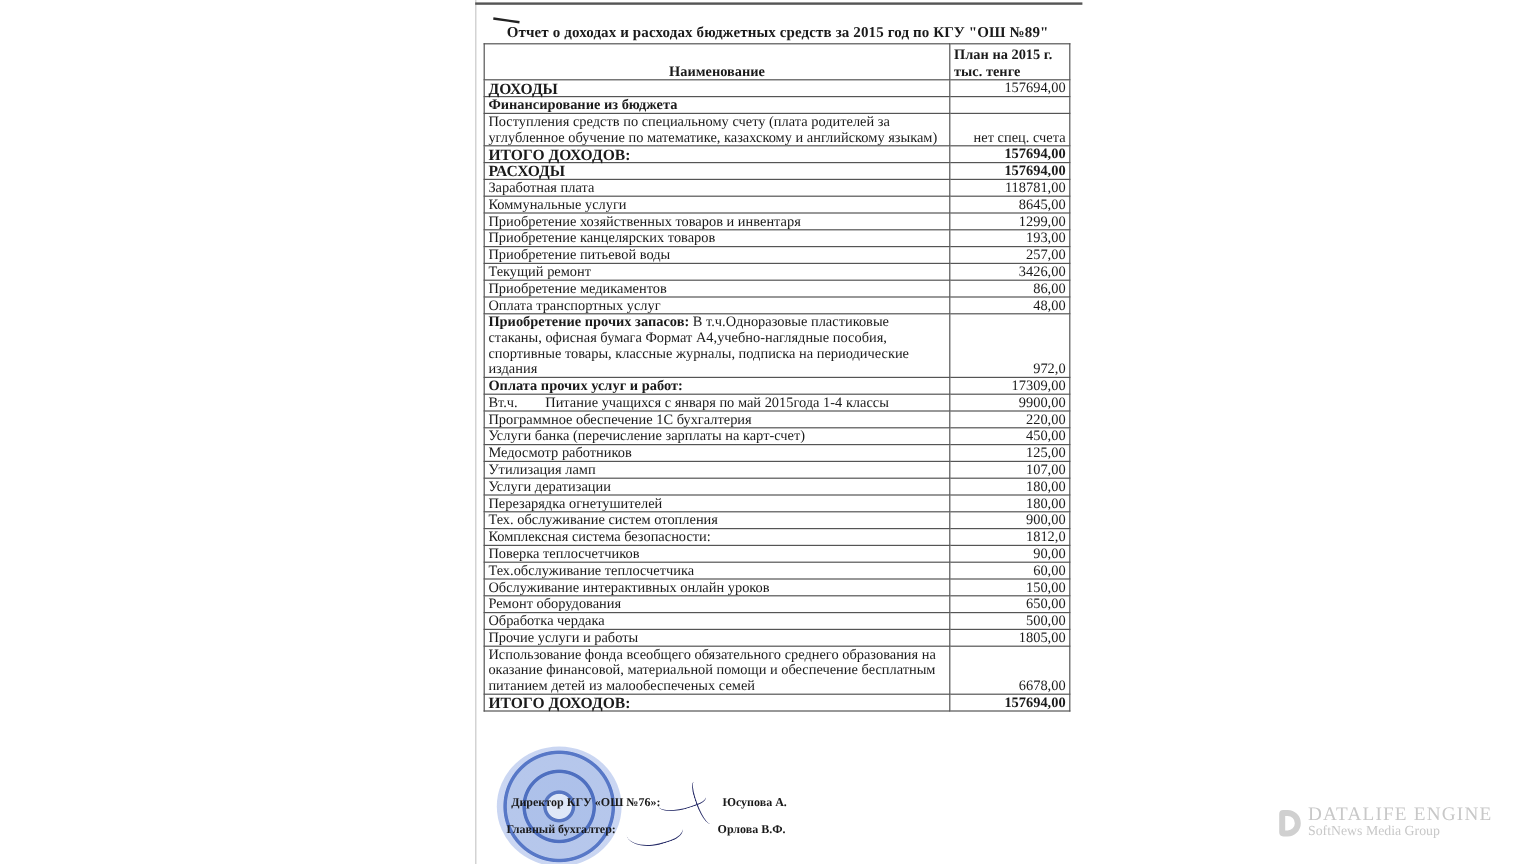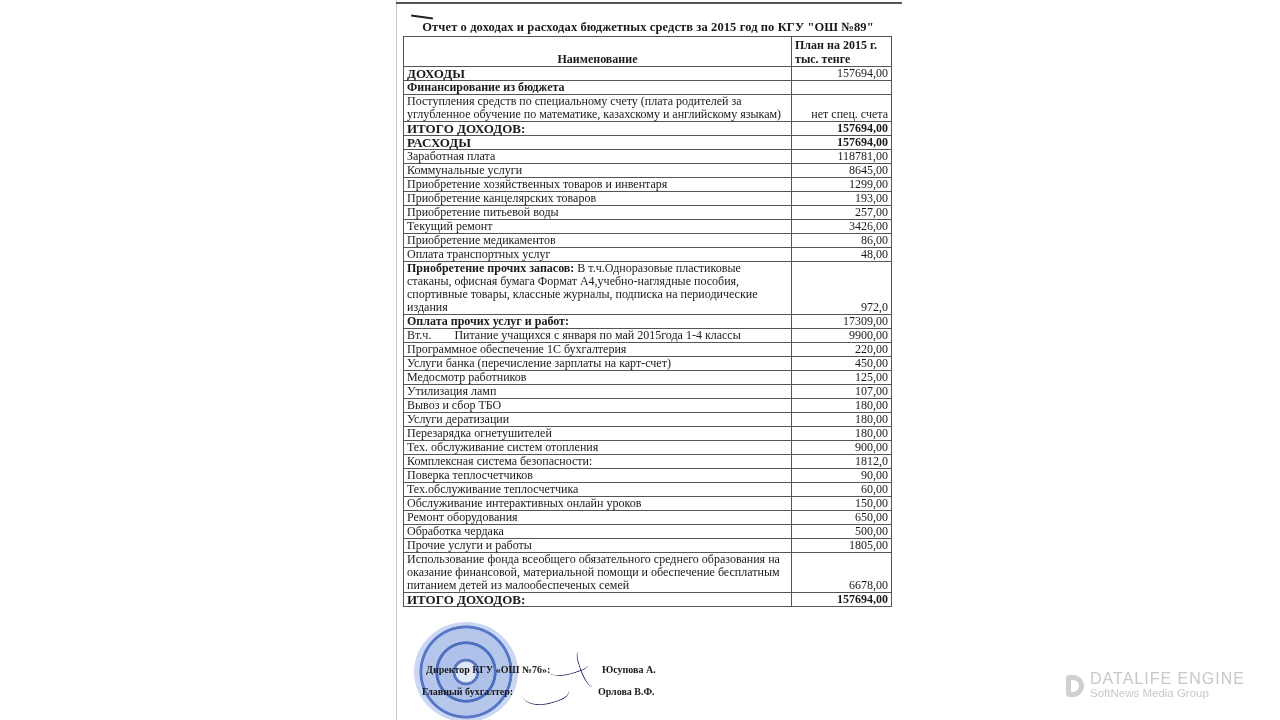--- a/index.html
+++ b/index.html
@@ -45,21 +45,21 @@
   }
   .sig-row {
     position:absolute; font-weight:bold; font-size:10px; font-family:"Liberation Serif", serif;
   }
   .signature {
     position:absolute; border-bottom:1.5px solid #2a2f6a; border-radius:40% 60% 30% 70%;
     transform:rotate(-18deg);
   }
   .watermark {
     position:absolute; left:1066px; top:671px; display:flex; align-items:center; gap:6px;
-    color:#c8c8c8; font-family:Liberation Sans, sans-serif;
+    color:#c8c8c8; font-family:Liberation Serif, serif;
   }
   .wm-logo {
     width:18px; height:22px; border:5px solid #d0d0d0; border-radius:4px 13px 13px 4px;
     box-sizing:border-box;
   }
   .wm-title { font-size:16px; letter-spacing:1px; line-height:16px; }
   .wm-sub { font-size:11.5px; line-height:13px; }
 </style>
 </head>
 <body>
@@ -157,24 +157,20 @@
       </tr>
   <tr>
         <td class="indent2">Медосмотр работников</td>
         <td class="val">125,00</td>
       </tr>
   <tr>
         <td class="indent2">Утилизация ламп</td>
         <td class="val">107,00</td>
       </tr>
   <tr>
-        <td class="indent2">Вывоз и сбор ТБО</td>
-        <td class="val">180,00</td>
-      </tr>
-  <tr>
         <td class="indent2">Услуги дератизации</td>
         <td class="val">180,00</td>
       </tr>
   <tr>
         <td class="indent2">Перезарядка огнетушителей</td>
         <td class="val">180,00</td>
       </tr>
   <tr>
         <td class="indent2">Тех. обслуживание систем отопления</td>
         <td class="val">900,00</td>

